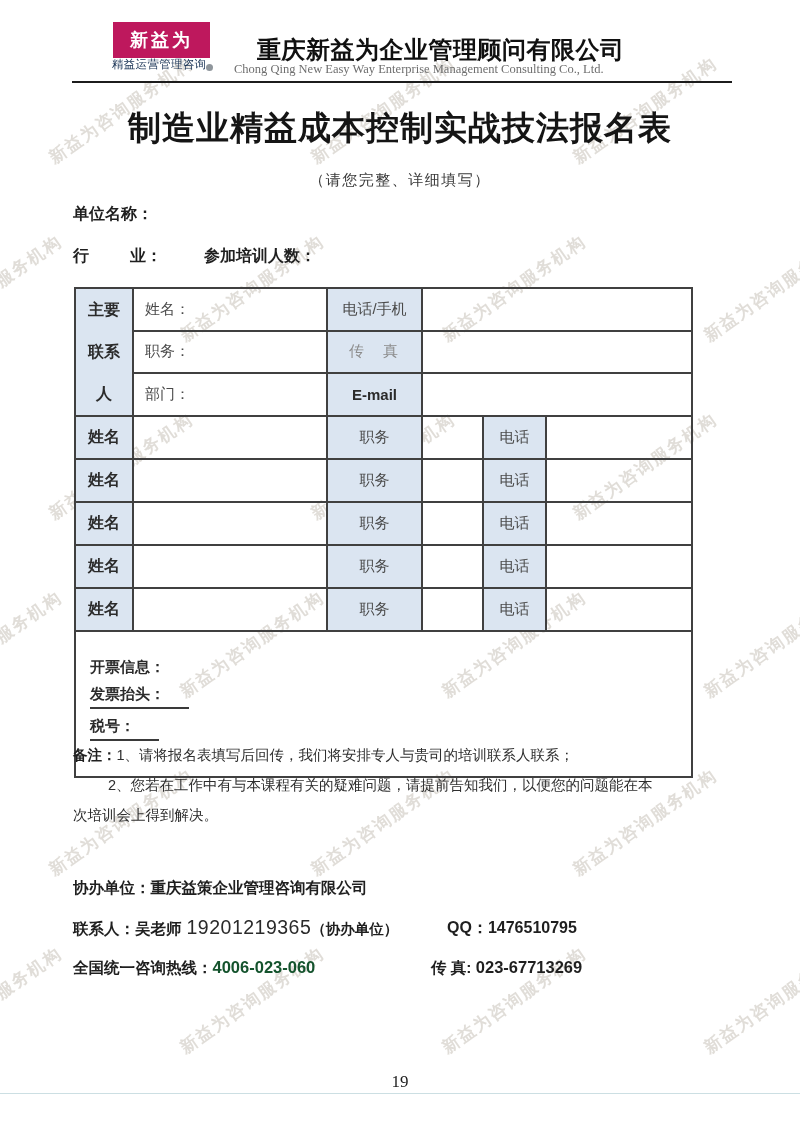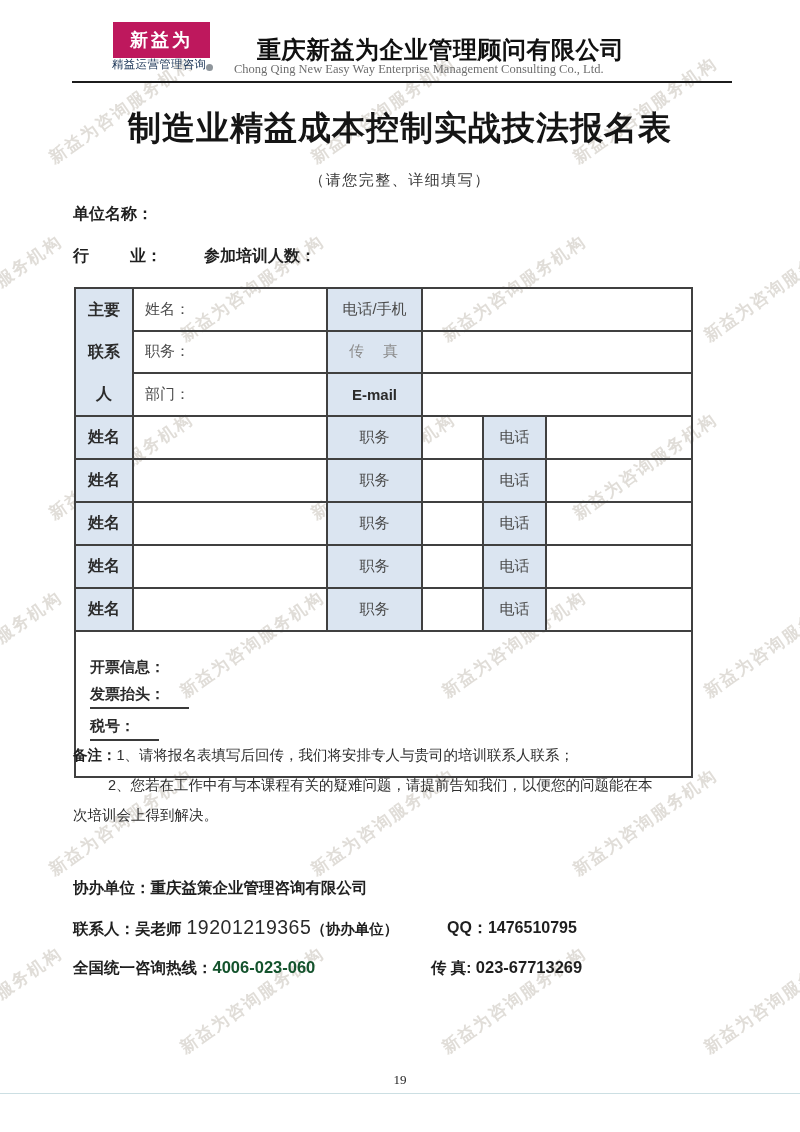--- a/index.html
+++ b/index.html
@@ -77,21 +77,21 @@
   .contact-label{font-size:15.5px;font-weight:bold;color:#1f1f1f;}
   .contact-phone{font-size:19.5px;color:#2a2a2a;margin-left:5px;letter-spacing:.5px;}
   .wechat-note{font-size:14.5px;font-weight:bold;color:#1f1f1f;}
   .qq-pos{position:absolute;left:374px;top:2px;font-size:16px;font-weight:bold;color:#1f1f1f;}
   .hotline-line{left:73px;top:958px;width:680px;height:24px;}
   .hotline-label{font-size:15.5px;font-weight:bold;color:#1f1f1f;}
   .hotline-num{font-size:16.5px;font-weight:bold;color:#14532d;}
   .fax-pos{position:absolute;left:358px;top:0;font-size:15.5px;font-weight:bold;color:#1f1f1f;}
   .fax-num{font-size:16.5px;}
   
-  .page-number{left:0;top:1072px;width:800px;text-align:center;font-size:13px;font-family:"Liberation Serif",serif;color:#1d1d1d;}
+  .page-number{left:0;top:1072px;width:800px;text-align:center;font-size:17px;font-family:"Liberation Serif",serif;color:#1d1d1d;}
   .footer-rule{left:0;top:1093px;width:800px;height:1px;background:#ccdfe3;}
 </style>
 </head>
 <body>
 
 <div class="page">
 
   <div class="wm-layer">
       <span class="wm" style="left: 51px; top: 148px;">新益为咨询服务机构</span>
       <span class="wm" style="left: 313px; top: 148px;">新益为咨询服务机构</span>

